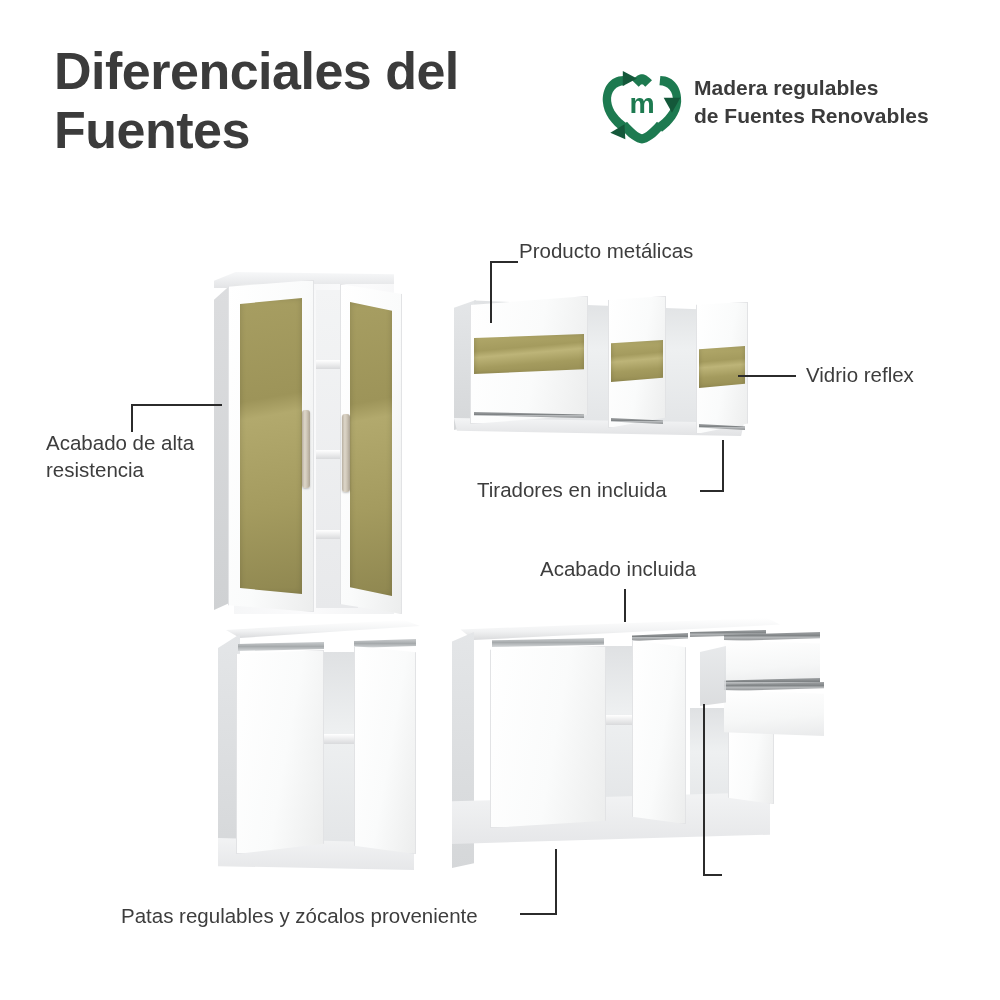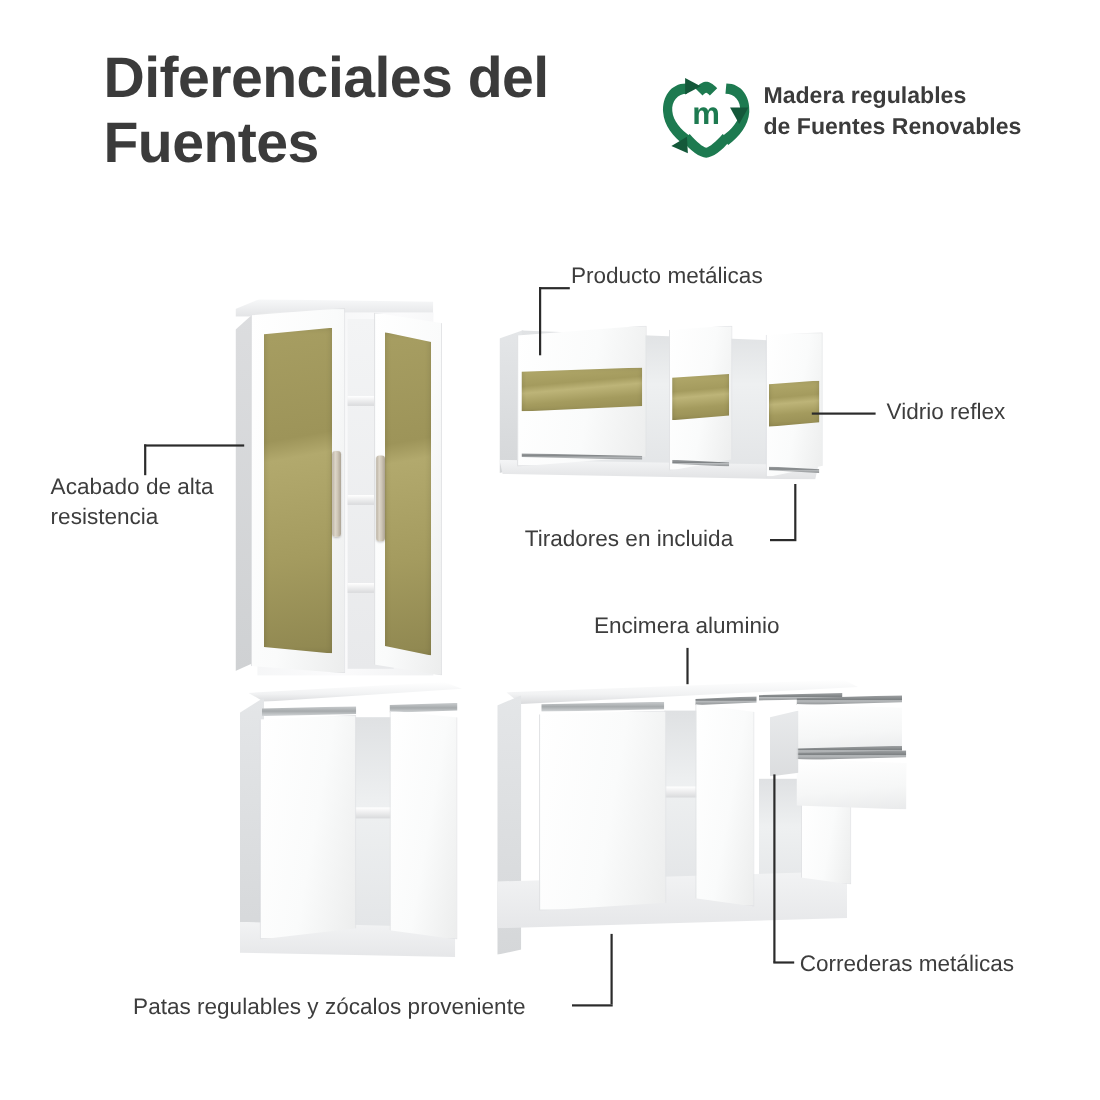--- a/index.html
+++ b/index.html
@@ -8,21 +8,20 @@
     font-family:"Liberation Sans","DejaVu Sans",sans-serif;
     overflow:hidden;position:relative;
   }
   #stage{position:absolute;left:0;top:0;width:1000px;height:1000px;background:#fff;}
 
   
   .page-title{
     position:absolute;left:54px;top:42px;width:520px;
     font-size:52px;line-height:1.14;font-weight:bold;color:#3b3b3b;
     letter-spacing:-0.5px;
-    margin-left:40px;
   }
   .logo-block{position:absolute;left:600px;top:62px;width:372px;height:86px;}
   .logo-mark{position:absolute;left:0;top:4px;width:84px;height:80px;}
   .logo-text{
     position:absolute;left:94px;top:12px;width:280px;
     font-size:21px;line-height:1.33;font-weight:bold;color:#3b3b3b;
   }
 
   
   .callout{position:absolute;color:#3d3d3d;font-size:20.5px;line-height:1.3;white-space:nowrap;}
@@ -259,19 +258,18 @@
   <div class="lead v" style="left:555px;top:849px;height:64px;"></div>
 
   <div class="callout" style="left:519px;top:238px;">Producto metálicas</div>
 
   <div class="callout" style="left:806px;top:362px;">Vidrio reflex</div>
 
   <div class="callout two-line" style="left:46px;top:430px;width:190px;">Acabado de alta resistencia</div>
 
   <div class="callout" style="left:477px;top:477px;">Tiradores en incluida</div>
 
-  <div class="callout" style="left:540px;top:556px;">Encimera aluminio</div>
-
-  <div class="callout" style="left:727px;top:864px;">Correderas metálicas</div>
+  <div class="callout" style="left:540px;top:556px;">Acabado incluida</div>
+
 
   <div class="callout" style="left:121px;top:903px;">Patas regulables y zócalos proveniente</div>
 
 </div>
 
 </body></html>

